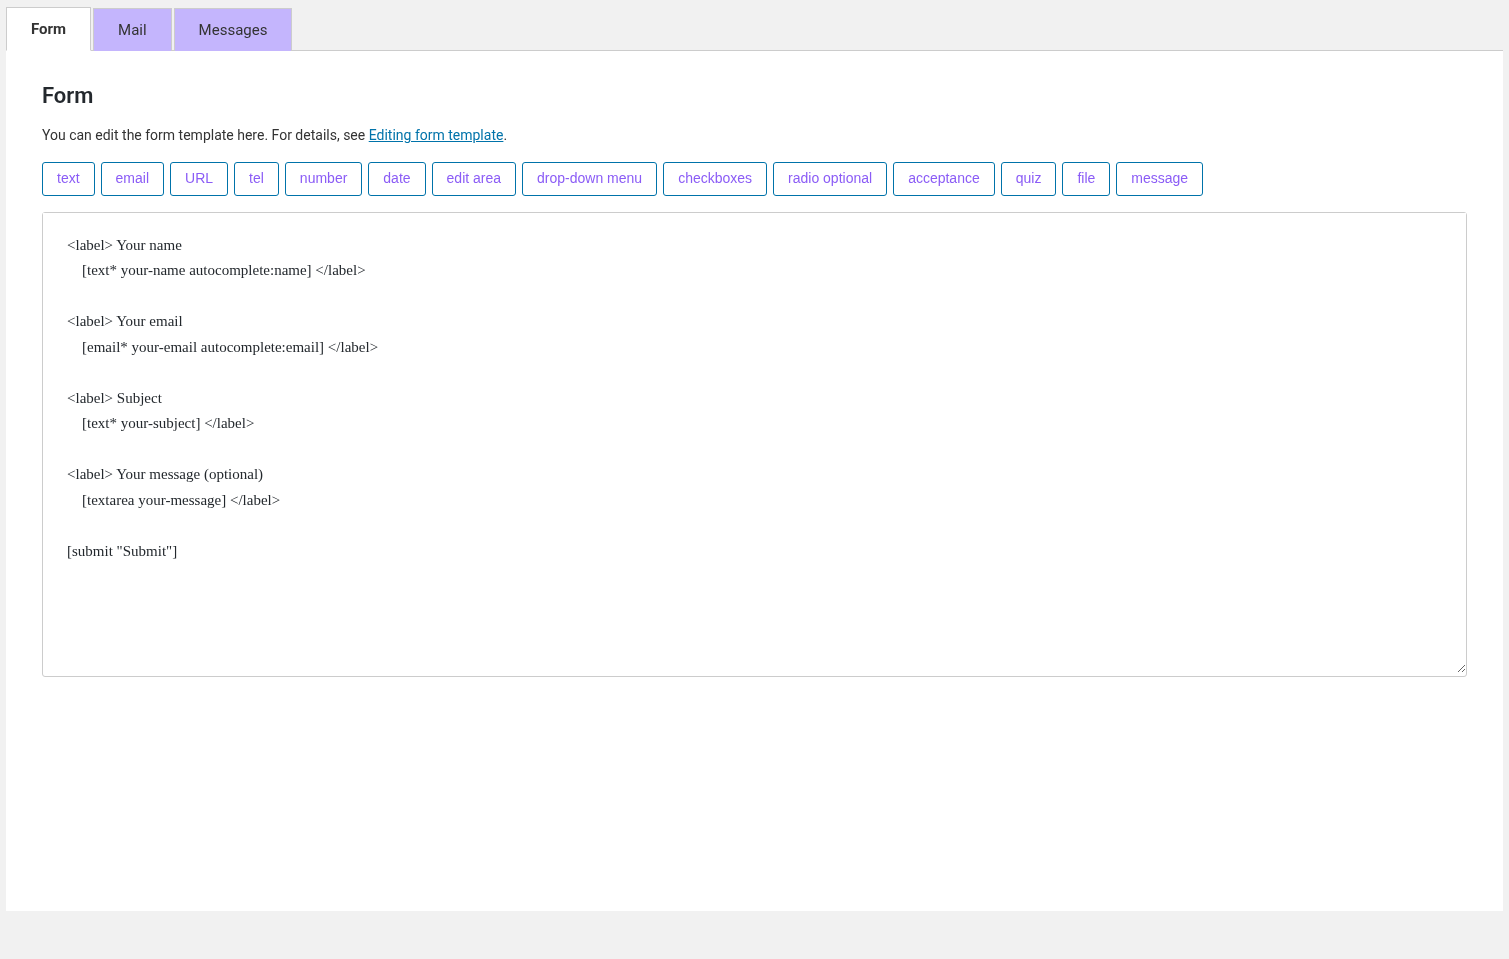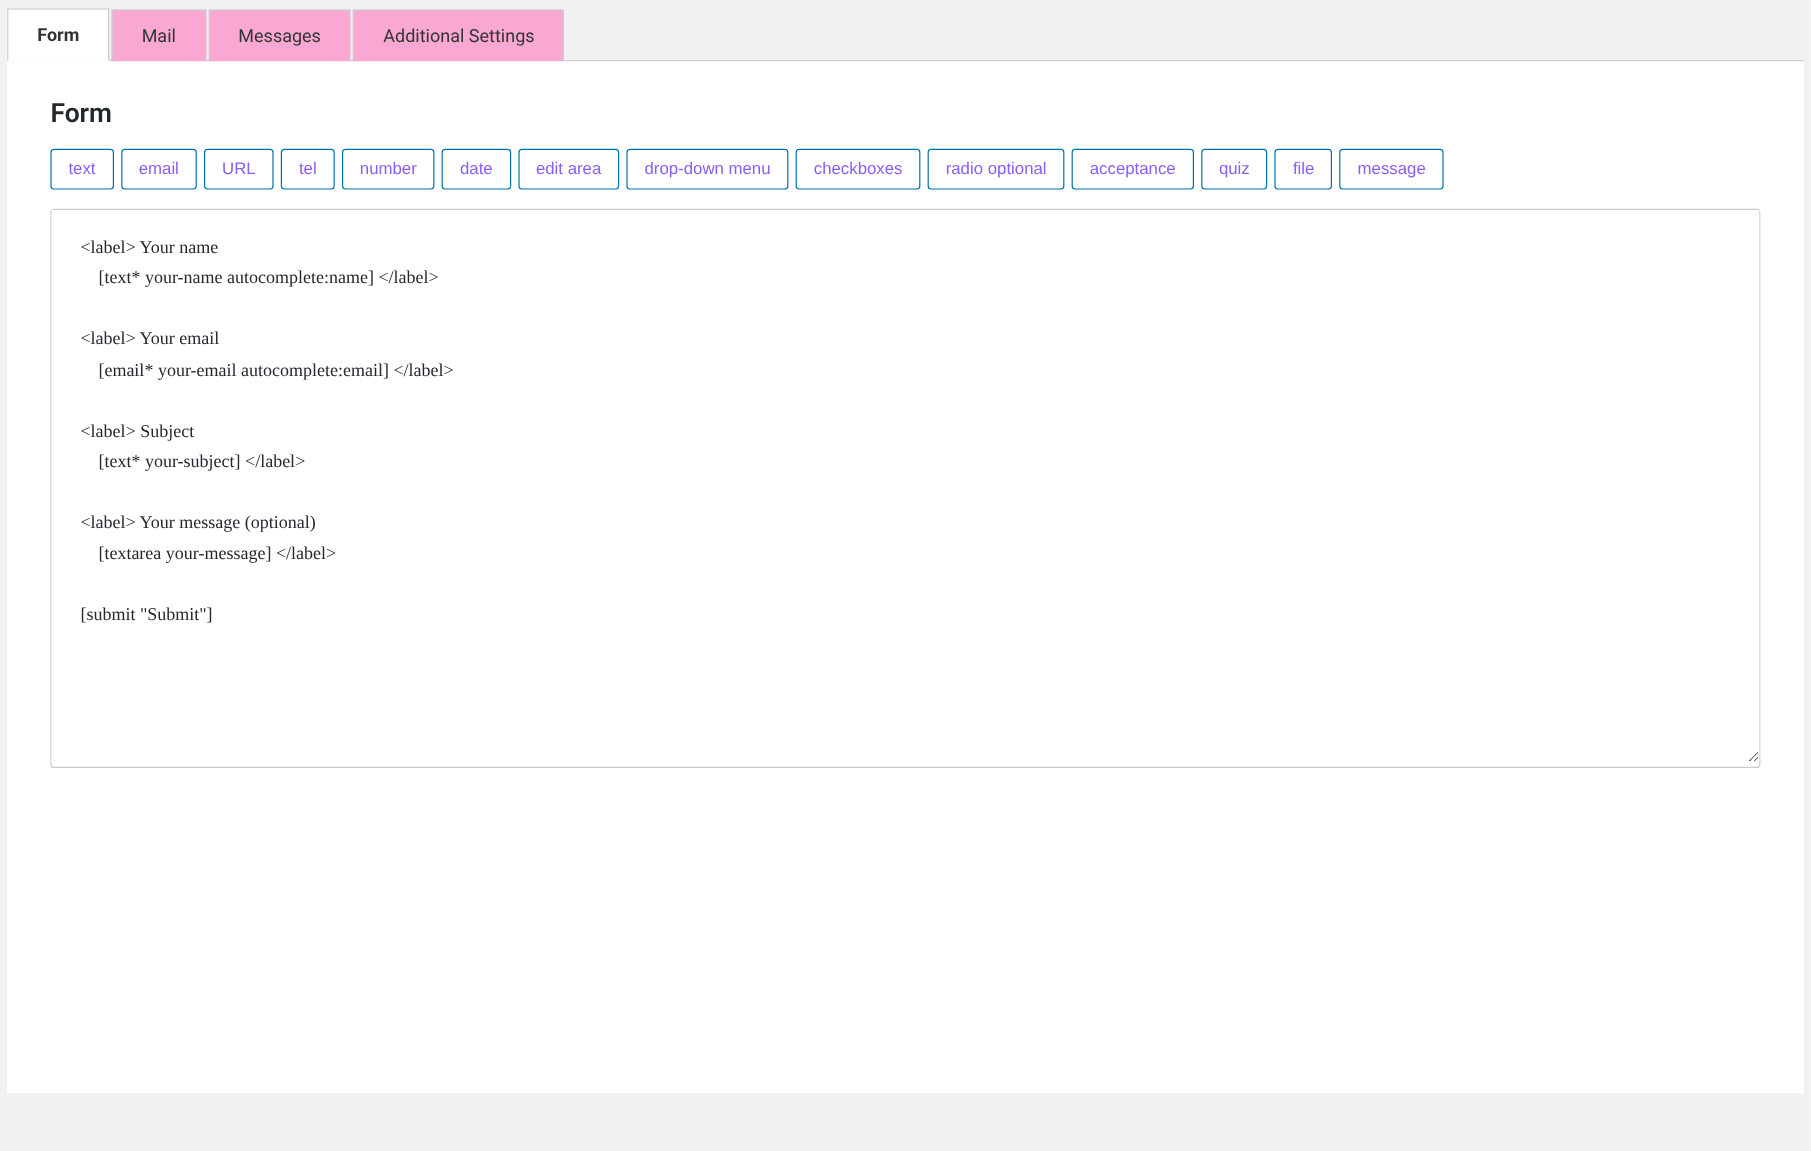--- a/index.html
+++ b/index.html
@@ -26,21 +26,21 @@
       align-items: flex-end;
       background: #f1f1f1;
       border-bottom: 1px solid #ccc;
       padding-top: 0;
     }
 
     .tab {
       padding: 12px 24px;
       border: 1px solid #ccc;
       border-bottom: none;
-      background: #f9a8d4;
+      background: #c4b5fd;
       cursor: pointer;
       font-size: 15px;
       color: #333;
       margin-right: 2px;
       position: relative;
       top: 1px;
     }
 
     .tab.active {
       background: #fff;
@@ -117,27 +117,29 @@
   </style>
 </head>
 <body>
 
 <div class="page-wrapper">
 
   <div class="tabs-bar">
     <div class="tab active">Form</div>
     <div class="tab">Mail</div>
     <div class="tab">Messages</div>
-    <div class="tab">Additional Settings</div>
   </div>
 
   <div class="content-area">
 
     <h1 class="page-title">Form</h1>
 
+    <p class="description">
+      <span>You can edit the form template here. For details, see </span><a>Editing form template</a><span>.</span>
+    </p>
 
     <div class="tag-buttons">
       <button class="tag-btn">text</button>
       <button class="tag-btn">email</button>
       <button class="tag-btn">URL</button>
       <button class="tag-btn">tel</button>
       <button class="tag-btn">number</button>
       <button class="tag-btn">date</button>
       <button class="tag-btn">edit area</button>
       <button class="tag-btn">drop-down menu</button>

